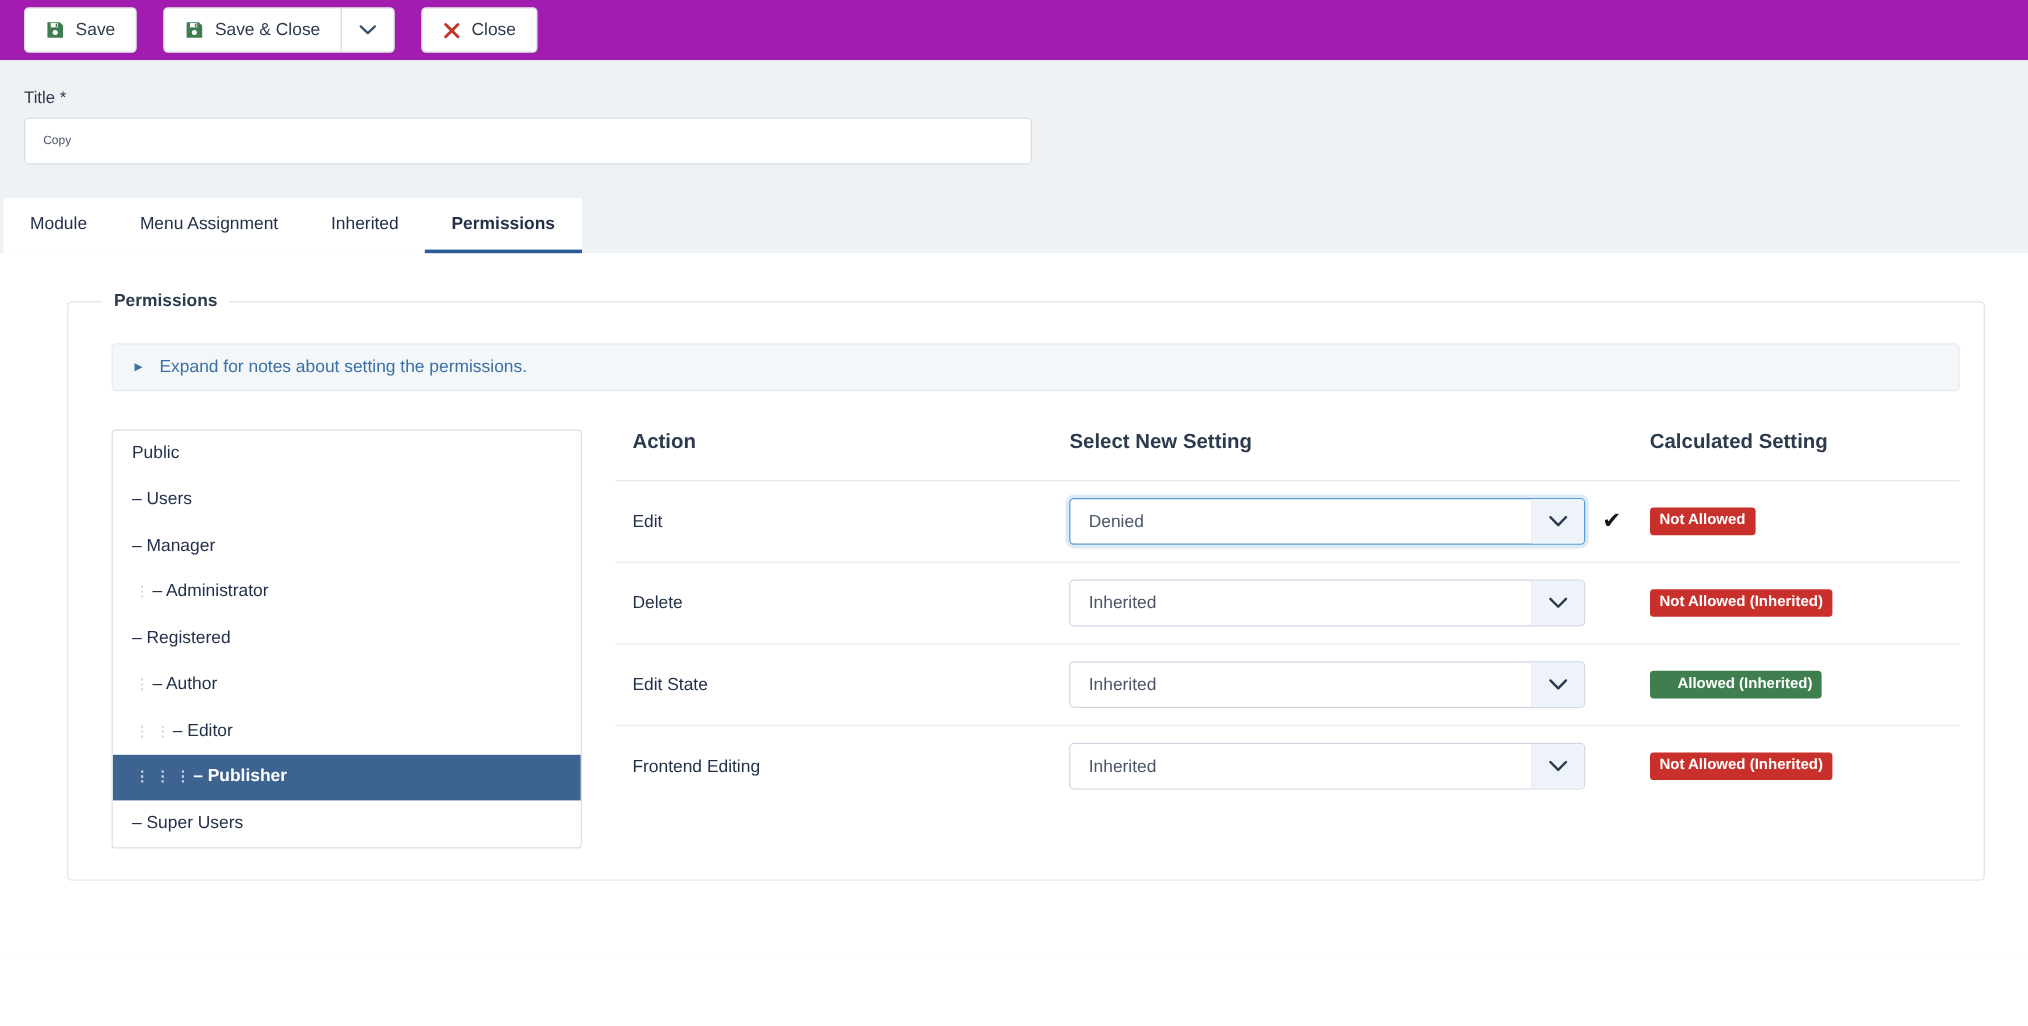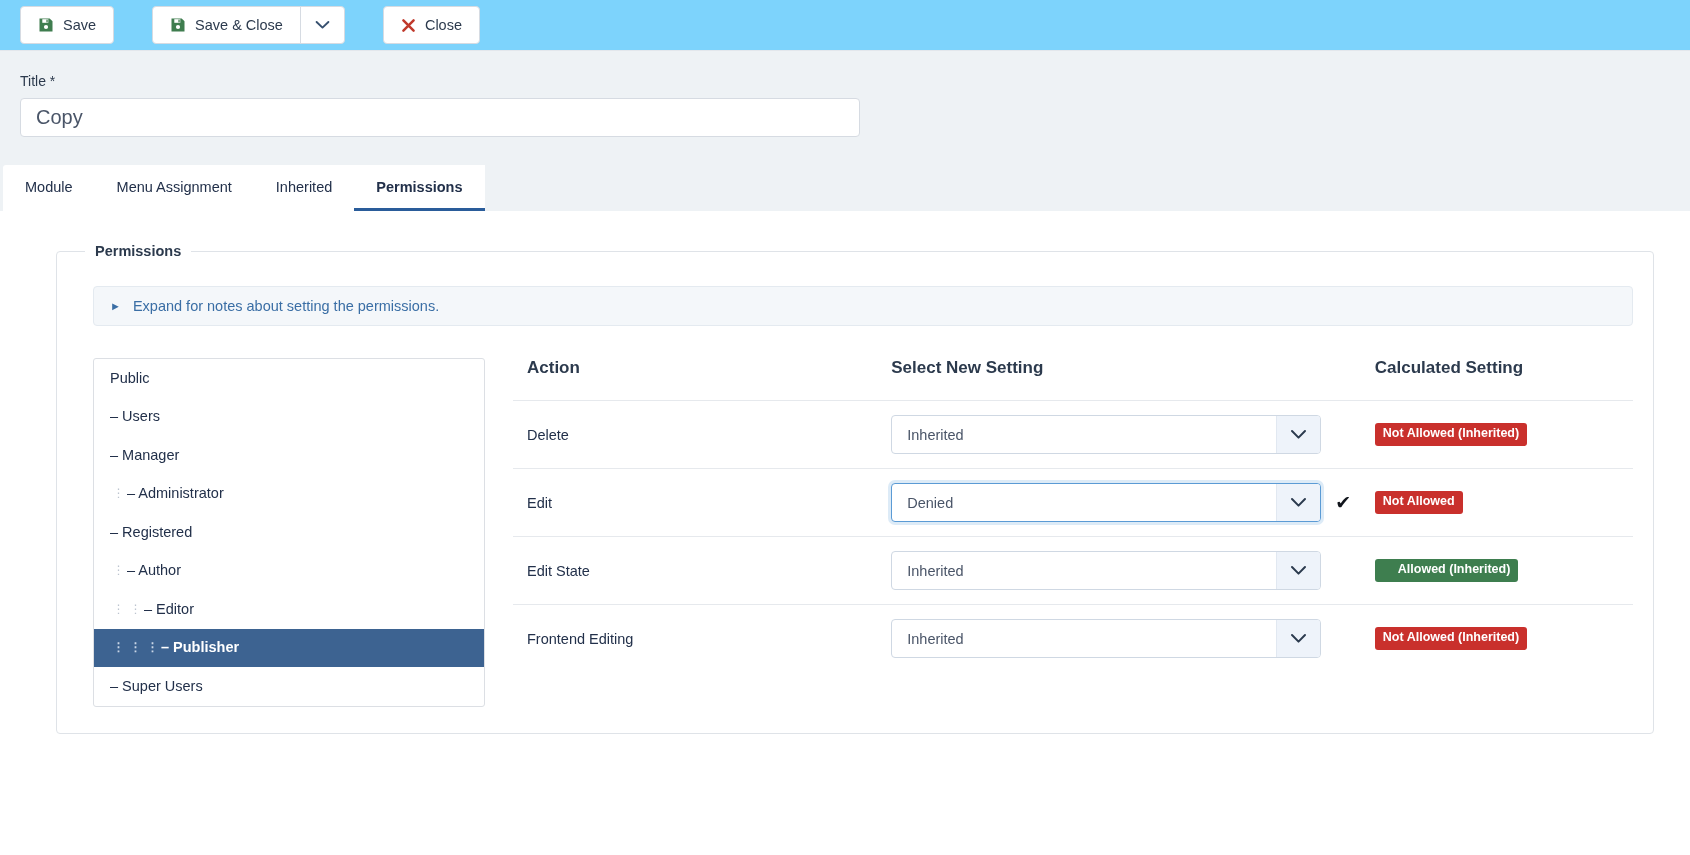--- a/index.html
+++ b/index.html
@@ -8,26 +8,26 @@
     width: 1690px; height: 855px;
     background: #ffffff;
     font-family: "Liberation Sans", sans-serif;
     color: #22304a;
     overflow: hidden;
   }
 
   
   .toolbar {
     height: 51px;
-    background: #7dd3fc;
+    background: #a21caf;
     border-bottom: 1px solid #e3e7ec;
     display: flex;
     align-items: center;
     padding: 0 20px;
-    gap: 16px;
+    gap: 0;
   }
   .btn {
     height: 38px;
     background: #ffffff;
     border: 1px solid #d6dbe2;
     border-radius: 4px;
     display: flex;
     align-items: center;
     gap: 9px;
     padding: 0 17px;
@@ -67,21 +67,21 @@
     color: #2c3a4d;
     margin-bottom: 9px;
     display: block;
   }
   .title-input {
     width: 840px;
     height: 39px;
     border: 1px solid #d6dbe2;
     border-radius: 4px;
     background: #ffffff;
-    font-size: 20px;
+    font-size: 10px;
     color: #4a5568;
     padding: 0 15px;
     font-family: "Liberation Sans", sans-serif;
     outline: none;
     display: block;
   }
 
   
   .tabs-wrap {
     margin-top: 28px;
@@ -396,41 +396,20 @@
           <thead>
             <tr>
               <th>Action</th>
               <th>Select New Setting</th>
               <th>Calculated Setting</th>
             </tr>
           </thead>
           <tbody>
             <tr>
               <td>
-                <span class="action-name">Delete</span>
-              </td>
-              <td>
-                <div class="setting-cell">
-                  <div class="select-wrap">
-                    <div class="sel">Inherited</div>
-                    <div class="sel-caret">
-                      <svg width="17" height="11" viewBox="0 0 17 11">
-                        <path d="M2 2 L8.5 8.6 L15 2" stroke="#2b3a4e" stroke-width="2" fill="none" stroke-linecap="round" stroke-linejoin="round"></path>
-                      </svg>
-                    </div>
-                  </div>
-                </div>
-              </td>
-              <td>
-                <span class="badge badge-danger">Not Allowed (Inherited)</span>
-              </td>
-            </tr>
-
-            <tr>
-              <td>
                 <span class="action-name">Edit</span>
               </td>
               <td>
                 <div class="setting-cell">
                   <div class="select-wrap focused">
                     <div class="sel">Denied</div>
                     <div class="sel-caret">
                       <svg width="17" height="11" viewBox="0 0 17 11">
                         <path d="M2 2 L8.5 8.6 L15 2" stroke="#2b3a4e" stroke-width="2" fill="none" stroke-linecap="round" stroke-linejoin="round"></path>
                       </svg>
@@ -439,56 +418,77 @@
                   <span class="check-mark">✔</span>
                 </div>
               </td>
               <td>
                 <span class="badge badge-danger">Not Allowed</span>
               </td>
             </tr>
 
             <tr>
               <td>
-                <span class="action-name">Edit State</span>
+                <span class="action-name">Delete</span>
               </td>
               <td>
                 <div class="setting-cell">
                   <div class="select-wrap">
                     <div class="sel">Inherited</div>
                     <div class="sel-caret">
                       <svg width="17" height="11" viewBox="0 0 17 11">
                         <path d="M2 2 L8.5 8.6 L15 2" stroke="#2b3a4e" stroke-width="2" fill="none" stroke-linecap="round" stroke-linejoin="round"></path>
                       </svg>
                     </div>
                   </div>
                 </div>
               </td>
               <td>
-                <span class="badge badge-success">Allowed (Inherited)</span>
+                <span class="badge badge-danger">Not Allowed (Inherited)</span>
               </td>
             </tr>
 
             <tr>
               <td>
-                <span class="action-name">Frontend Editing</span>
+                <span class="action-name">Edit State</span>
               </td>
               <td>
                 <div class="setting-cell">
                   <div class="select-wrap">
                     <div class="sel">Inherited</div>
                     <div class="sel-caret">
                       <svg width="17" height="11" viewBox="0 0 17 11">
                         <path d="M2 2 L8.5 8.6 L15 2" stroke="#2b3a4e" stroke-width="2" fill="none" stroke-linecap="round" stroke-linejoin="round"></path>
                       </svg>
                     </div>
                   </div>
                 </div>
               </td>
               <td>
+                <span class="badge badge-success">Allowed (Inherited)</span>
+              </td>
+            </tr>
+
+            <tr>
+              <td>
+                <span class="action-name">Frontend Editing</span>
+              </td>
+              <td>
+                <div class="setting-cell">
+                  <div class="select-wrap">
+                    <div class="sel">Inherited</div>
+                    <div class="sel-caret">
+                      <svg width="17" height="11" viewBox="0 0 17 11">
+                        <path d="M2 2 L8.5 8.6 L15 2" stroke="#2b3a4e" stroke-width="2" fill="none" stroke-linecap="round" stroke-linejoin="round"></path>
+                      </svg>
+                    </div>
+                  </div>
+                </div>
+              </td>
+              <td>
                 <span class="badge badge-danger">Not Allowed (Inherited)</span>
               </td>
             </tr>
           </tbody>
         </table>
 
       </div>
     </fieldset>
     <div class="bottom-strip"></div>
   </div>

